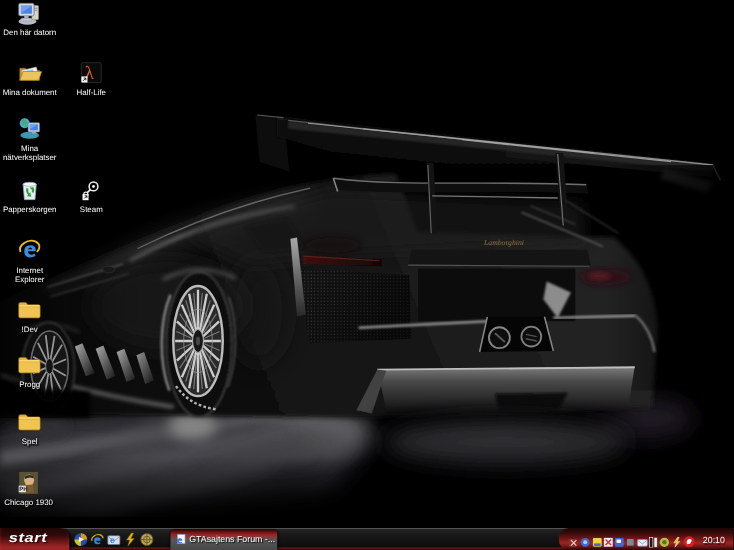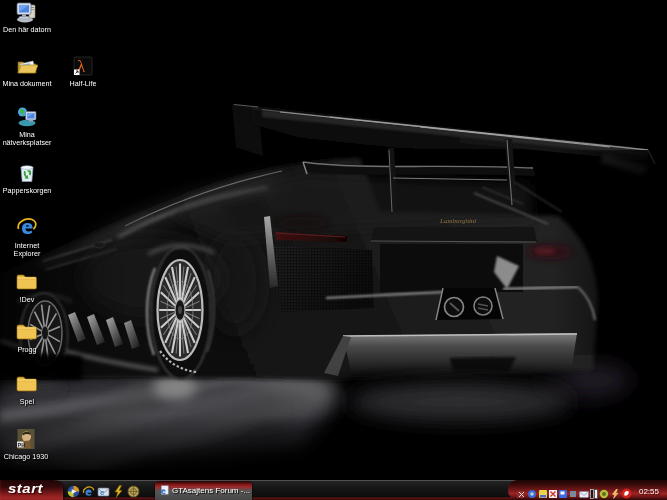--- a/index.html
+++ b/index.html
@@ -284,20 +284,31 @@
     </div>
 <div class="icon" style="left:-9px;top:162px">
       <svg width="22" height="22" viewBox="0 0 22 22">
 <path d="M5,5.5 L17,5.5 L15.8,19.5 L6.2,19.5 Z" fill="#e4eef6" stroke="#90a8b8" stroke-width=".7"></path>
 <ellipse cx="11" cy="5.5" rx="6" ry="1.8" fill="#f4fafe" stroke="#90a8b8" stroke-width=".6"></ellipse>
 <path d="M8,9 Q7,13 9.5,15 L8.5,16.5 L12.5,16.8 L11.5,12.8 L10.5,14 Q9,12 9.8,9.6 Z" fill="#38a038"></path>
 <path d="M11,8.5 L14.5,8.2 Q16,11 14.5,13.5 L12.8,12.5 Q13.8,10.8 12.8,9.8 L12.5,10.5 Z" fill="#38a038"></path>
 </svg>
       <div class="lbl">Papperskorgen</div>
     </div>
+<div class="icon" style="left:47px;top:162px">
+      <svg width="22" height="22" viewBox="0 0 22 22">
+<circle cx="13" cy="7.5" r="4" fill="none" stroke="#ececec" stroke-width="1.4"></circle>
+<circle cx="6" cy="14.5" r="1.9" fill="none" stroke="#ececec" stroke-width="1.1"></circle>
+<path d="M7.3,13.2 L10.4,10.2" stroke="#ececec" stroke-width="1.6"></path>
+<circle cx="13" cy="7.5" r="1.3" fill="#ececec"></circle>
+<rect x="3" y="14.5" width="5.5" height="5.5" fill="#fff"></rect>
+<path d="M4.5,18.5 L7,16 M7,16 L7,18 M7,16 L5,16" stroke="#222" stroke-width=".9" fill="none"></path>
+</svg>
+      <div class="lbl">Steam</div>
+    </div>
 <div class="icon" style="left:-9px;top:215px">
       <svg width="24" height="24" viewBox="0 0 24 24">
 <path d="M7,13.5 Q7,8 12.5,8 Q17.5,8 17.5,12.5 L17.5,13.5 L10.5,13.5 Q10.5,16.5 13.5,16.5 Q15.5,16.5 16.5,15.5 L17.3,17.5 Q15.5,19 12.5,19 Q7,19 7,13.5 Z M10.7,11.5 L14.2,11.5 Q14,10 12.5,10 Q11,10 10.7,11.5 Z" fill="#3a8ae0"></path>
 <path d="M3.5,14 Q2,9 7,6 Q12,2.5 17,4.5 Q21.8,6.8 20.6,10.8 Q20,12.6 18.4,14" stroke="#e8b820" stroke-width="1.7" fill="none"></path>
 </svg>
       <div class="lbl">Internet<br>Explorer</div>
     </div>
 <div class="icon" style="left:-9px;top:271px">
       <svg width="24" height="22" viewBox="0 0 24 22">
 <path d="M2,5.5 Q2,4 3.5,4 L8.5,4 L10.5,6 L20,6 Q21.5,6 21.5,7.5 L21.5,16.5 Q21.5,18 20,18 L3.5,18 Q2,18 2,16.5 Z" fill="#e8b33c" stroke="#8a6a14" stroke-width=".7"></path>
@@ -408,14 +419,14 @@
         <circle cx="5" cy="5" r="2" fill="#607020"></circle>
       </svg></span>
 <span class="tri" style="left:610px"><svg width="10" height="10">
         <path d="M6,0.5 L2.5,5.5 L4.8,5.5 L3.5,9.5 L8,4.2 L5.6,4.2 L7.5,0.5 Z" fill="#f0c020" stroke="#fff" stroke-width=".4"></path>
       </svg></span>
 <span class="tri" style="left:621px"><svg width="11" height="11">
         <circle cx="5.5" cy="5.5" r="5" fill="#d02020"></circle>
         <path d="M3.5,7.5 Q2.5,4 5.5,3 Q8.5,2.5 7.5,5.5 Q6.8,7.8 4,7.8 Z" fill="#fff"></path>
       </svg></span>
 
-<div id="clock">02:55</div>
+<div id="clock">20:10</div>
 </div>
 
 </body></html>

